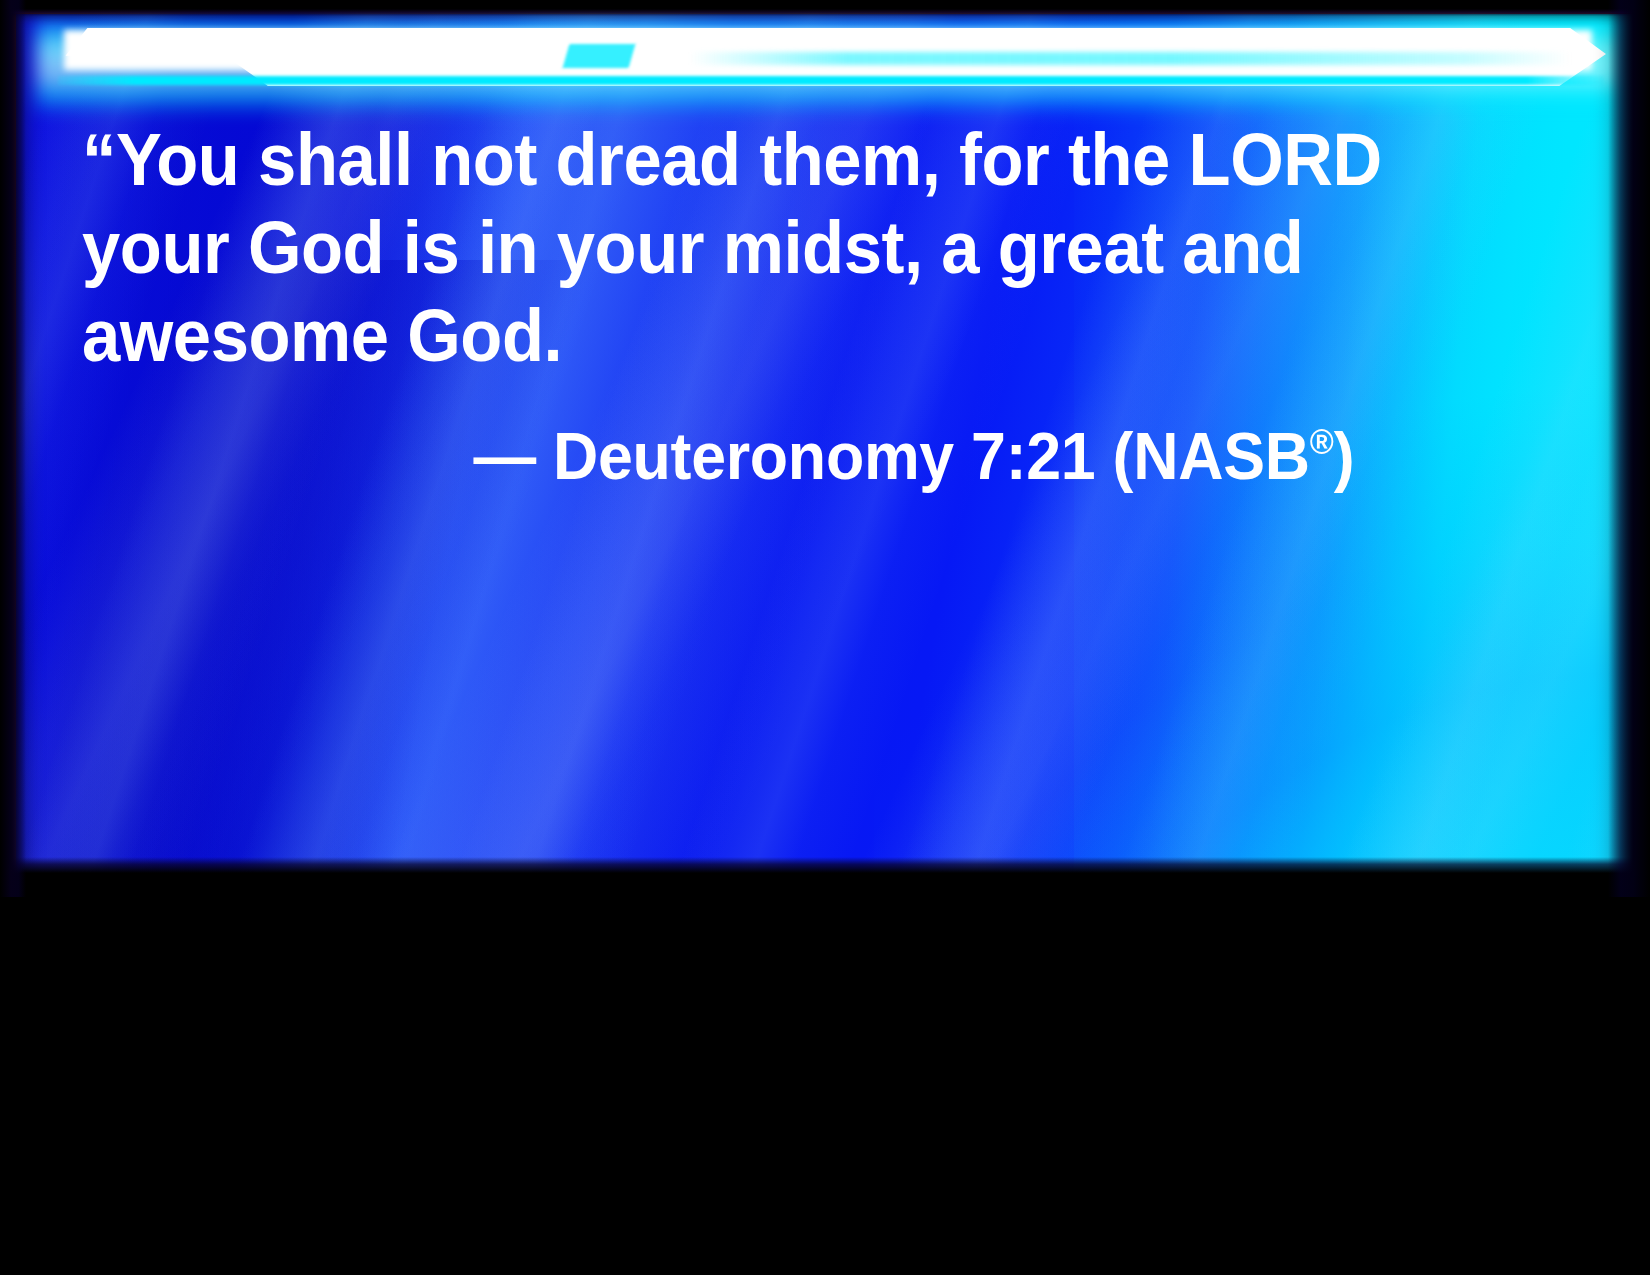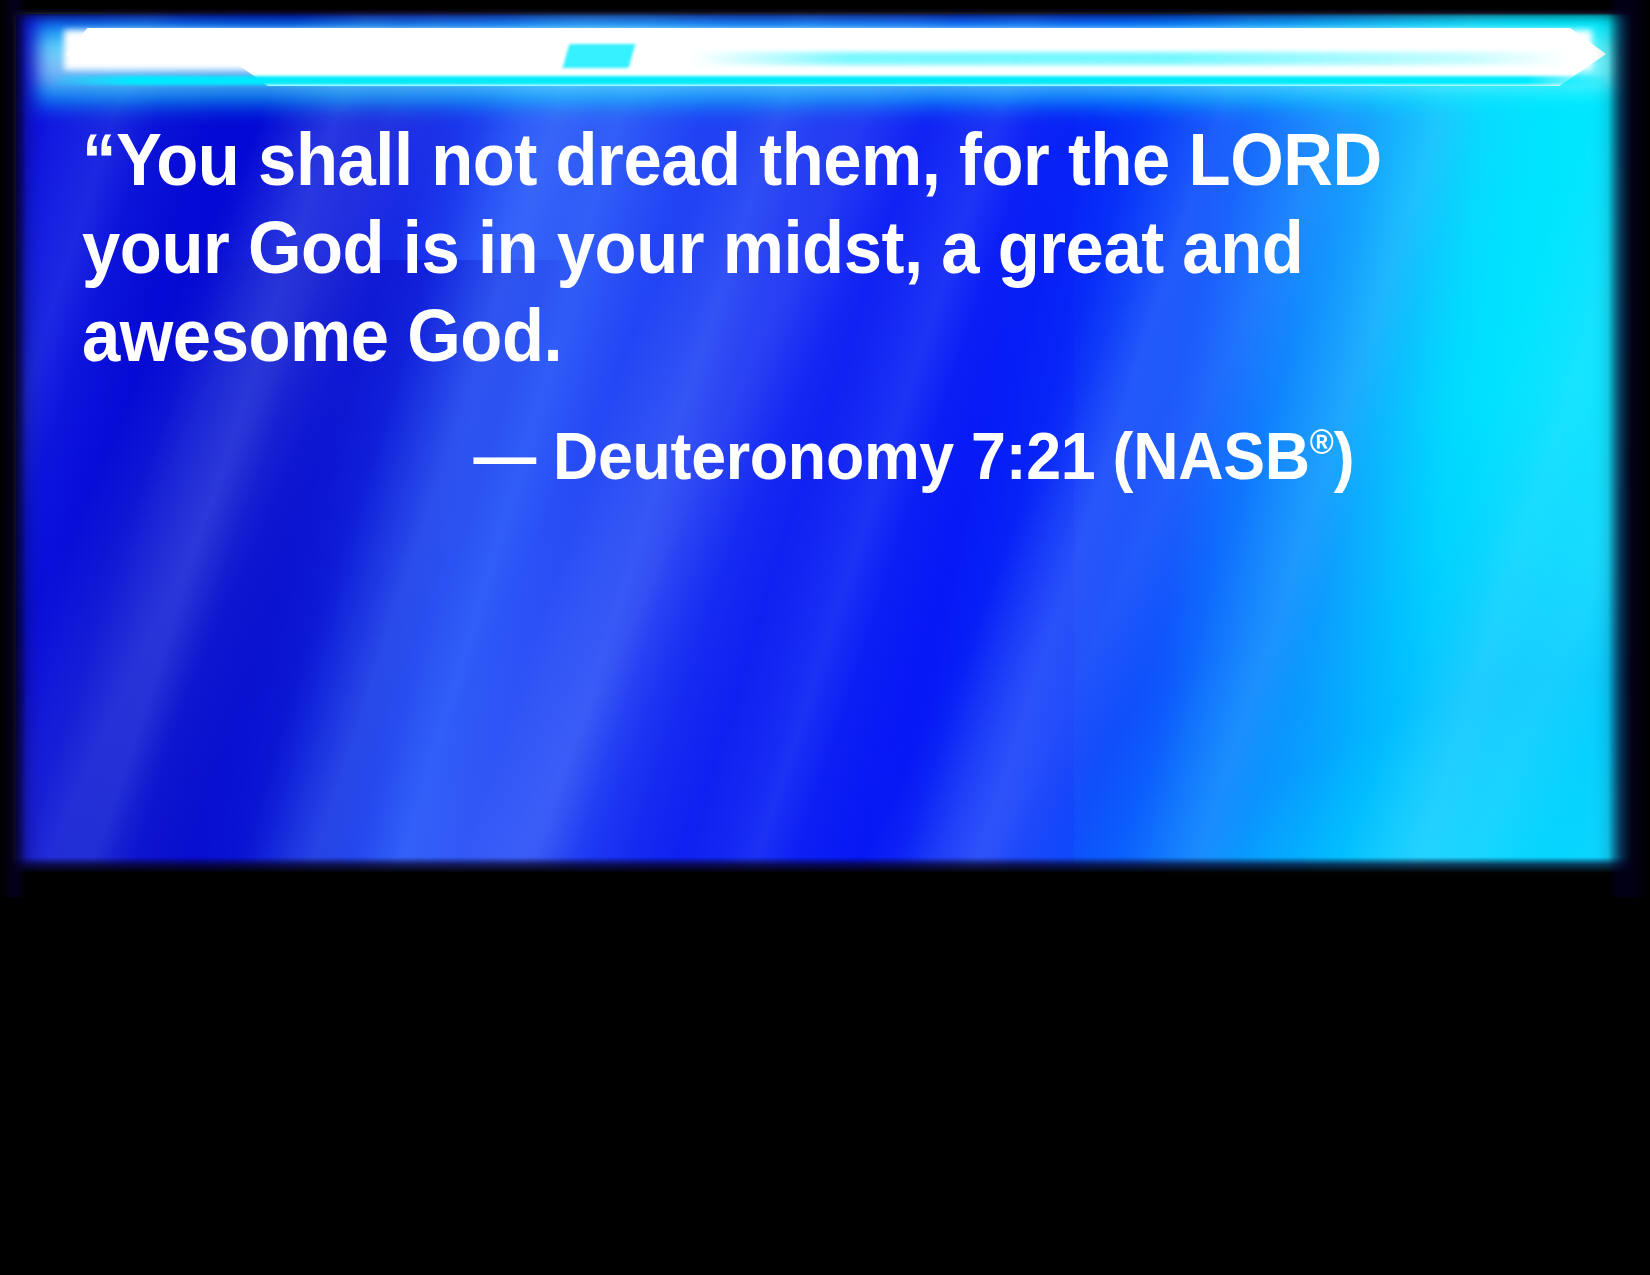--- a/index.html
+++ b/index.html
@@ -6,21 +6,21 @@
   html, body {
     margin: 0;
     padding: 0;
     background: #000000;
   }
 
   #slide {
     position: relative;
     width: 1650px;
     height: 897px;
-    background: #4d7c0f;
+    background: #7f1d1d;
     overflow: hidden;
     font-family: "Liberation Sans", "DejaVu Sans", sans-serif;
   }
 
   
 
   .bg-stage {
     position: absolute;
     left: 0;
     top: 0;

